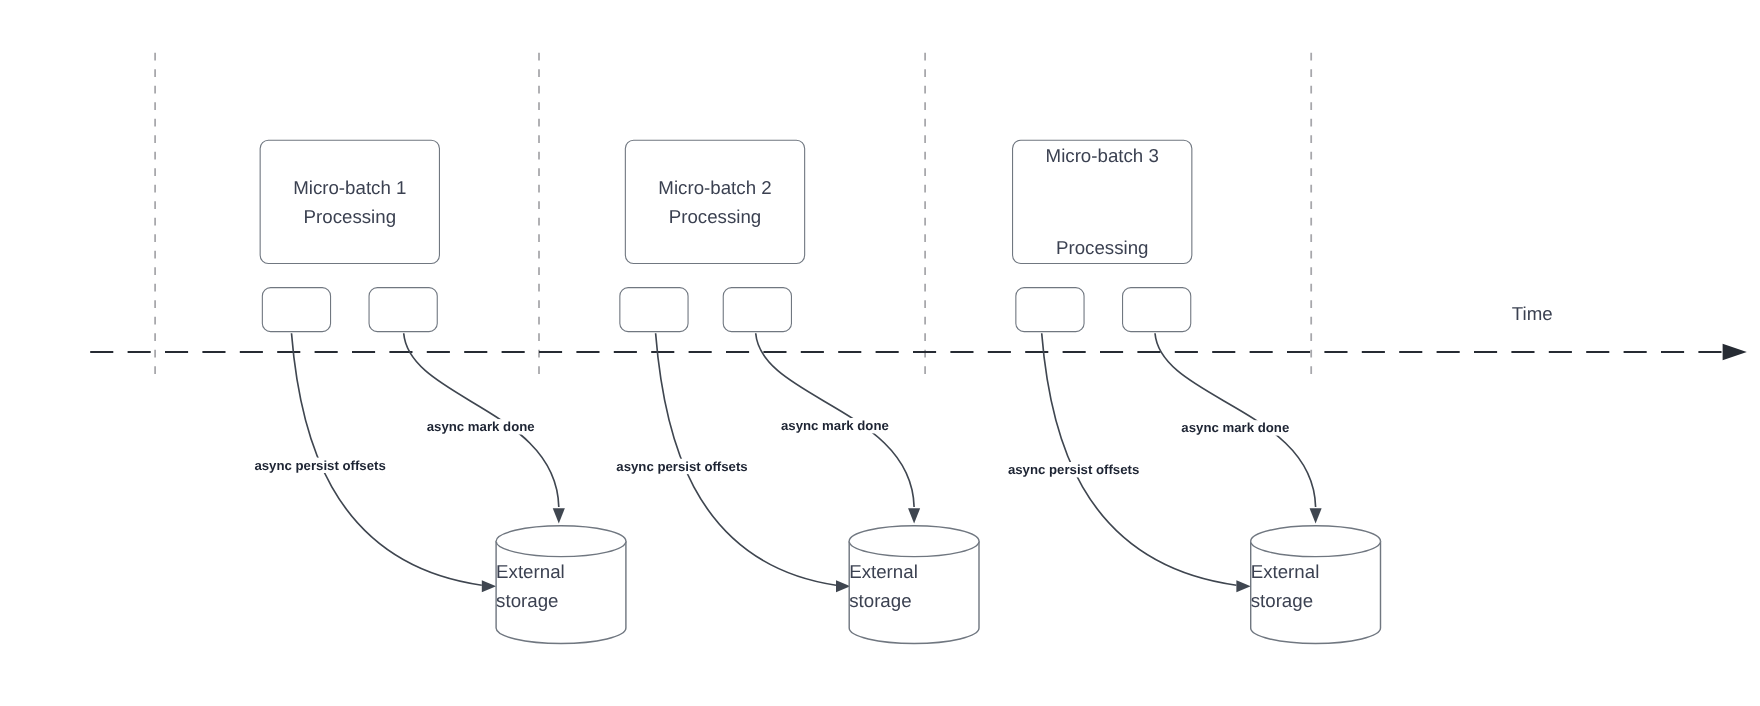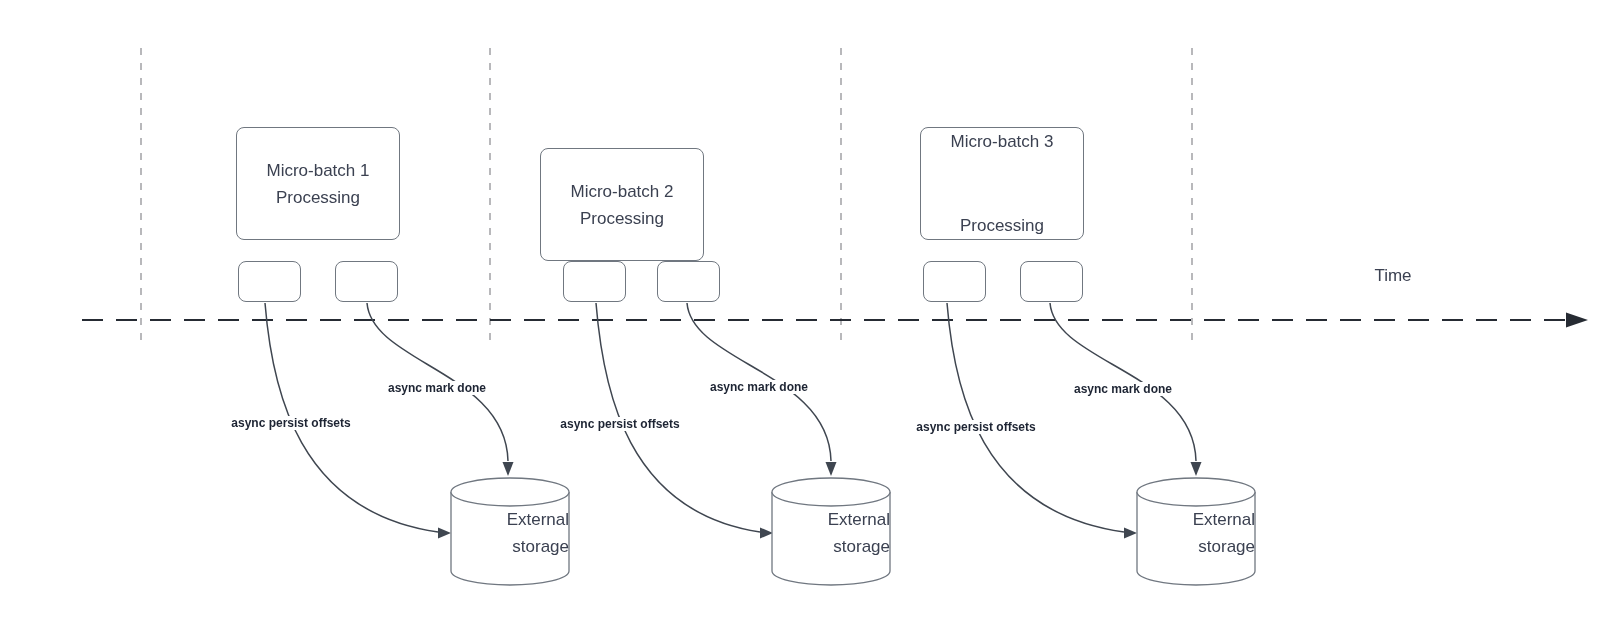--- a/index.html
+++ b/index.html
@@ -57,21 +57,21 @@
     color: var(--label-text);
     font-size: 12px;
     font-weight: bold;
     white-space: nowrap;
   }
   .cyl-label {
     position: absolute;
     width: 118px;
     color: var(--node-text);
     font-size: 17px; line-height: 27px;
-    text-align: right;
+    text-align: left;
   }
   .time-label {
     position: absolute;
     transform: translate(-50%, -50%);
     color: var(--node-text);
     font-size: 17px;
     white-space: nowrap;
   }
 </style>
 </head>
@@ -124,21 +124,21 @@
   </div>
   <div class="mini-box" style="left:238px; top:261px;"></div>
   <div class="mini-box" style="left:335px; top:261px;"></div>
   <div class="edge-label" style="left:291px; top:423px;">async persist offsets</div>
   <div class="edge-label" style="left:437px; top:388px;">async mark done</div>
   <div class="cyl-label" style="left:451px; top:506px;">
     <div>External</div>
     <div>storage</div>
   </div>
 
-  <div class="node-box" style="left:540px; top:127px;margin-top:21px;">
+  <div class="node-box" style="left:568px; top:127px;">
     <span>Micro-batch 2</span>
     <span>Processing</span>
   </div>
   <div class="mini-box" style="left:563px; top:261px;"></div>
   <div class="mini-box" style="left:657px; top:261px;"></div>
   <div class="edge-label" style="left:620px; top:424px;">async persist offsets</div>
   <div class="edge-label" style="left:759px; top:387px;">async mark done</div>
   <div class="cyl-label" style="left:772px; top:506px;">
     <div>External</div>
     <div>storage</div>
@@ -150,15 +150,15 @@
   </div>
   <div class="mini-box" style="left:923px; top:261px;"></div>
   <div class="mini-box" style="left:1020px; top:261px;"></div>
   <div class="edge-label" style="left:976px; top:427px;">async persist offsets</div>
   <div class="edge-label" style="left:1123px; top:389px;">async mark done</div>
   <div class="cyl-label" style="left:1137px; top:506px;">
     <div>External</div>
     <div>storage</div>
   </div>
 
-  <div class="time-label" style="left:1393px; top:276px;text-align:center;">Time</div>
+  <div class="time-label" style="left:1393px; top:286px;text-align:center;">Time</div>
 
 </div>
 
 </body></html>

